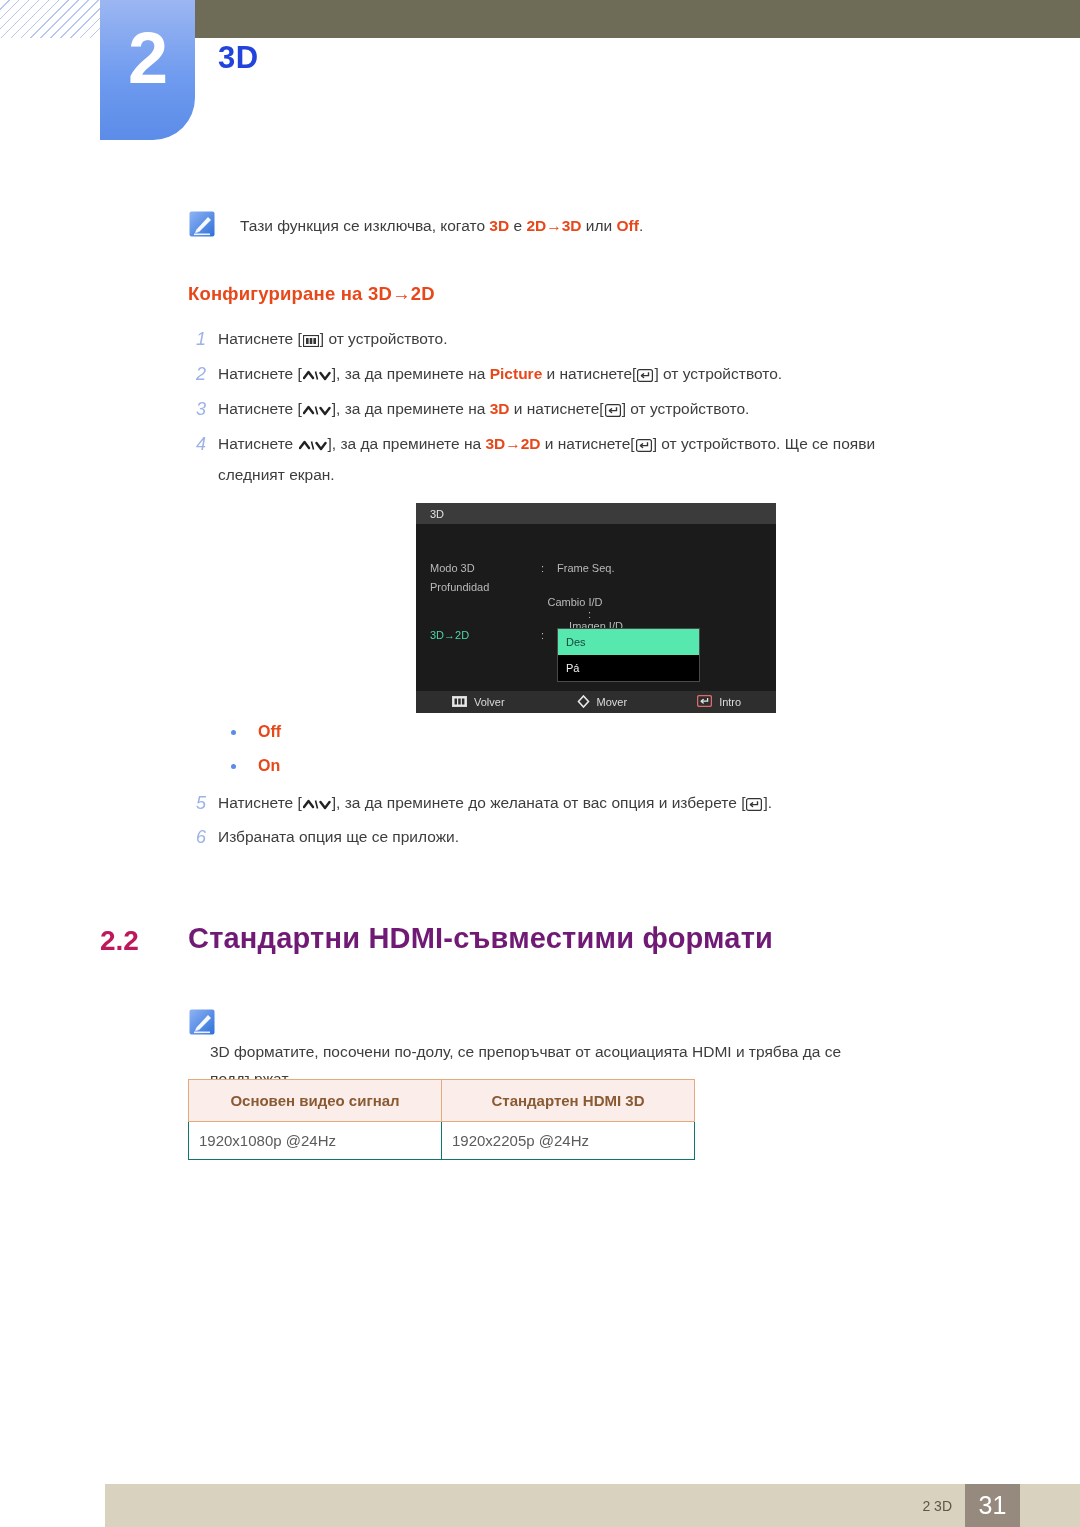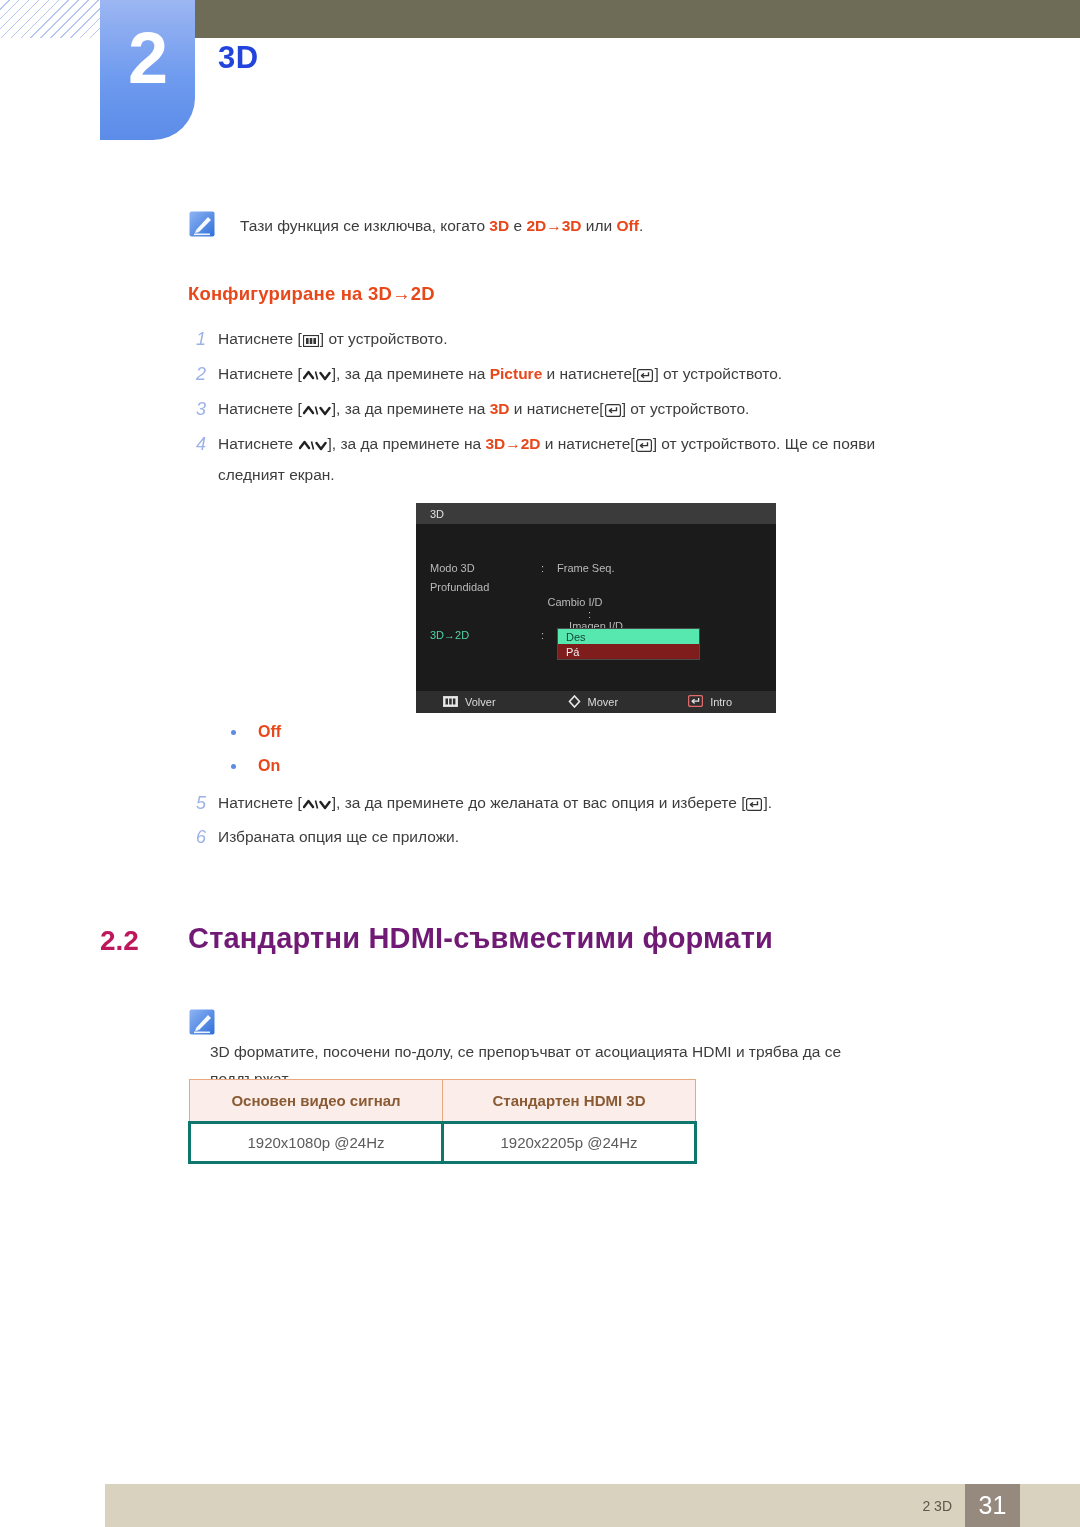--- a/index.html
+++ b/index.html
@@ -169,43 +169,43 @@
 
   .osd-drop {
     position: absolute;
     left: 141px; top: 104px;
     width: 143px;
     background: #4a4a4a;
     padding: 1px;
     box-sizing: border-box;
   }
   .osd-opt {
-    height: 15px;
+    height: 26px;
     display: flex;
     align-items: center;
     padding-left: 8px;
     font-size: 11px;
     box-sizing: border-box;
   }
   .osd-opt.sel { background: #57e8b0; color: #16463a; }
-  .osd-opt.unsel { background: #7f1d1d; color: #f0f0f0; }
+  .osd-opt.unsel { background: #000000; color: #f0f0f0; }
 
   .osd-foot {
     position: absolute;
     left: 0; bottom: 0;
     width: 100%; height: 22px;
     background: #2e2e2e;
     display: flex;
     align-items: center;
     font-size: 11px;
     color: #dcdcdc;
   }
   .osd-foot .fitem { display: flex; align-items: center; }
   .osd-foot .fitem .lbl { margin-left: 7px; }
-  .f1 { margin-left: 27px; }
+  .f1 { margin-left: 36px; }
   .f2 { margin-left: 72px; }
   .f3 { margin-left: 70px; }
 
   
   .sec-num {
     position: absolute;
     left: 100px; top: 925px;
     font-size: 28px;
     font-weight: bold;
     color: #be185d;
@@ -231,22 +231,22 @@
     color: #8a5a33;
     font-weight: bold;
     font-size: 15px;
     padding: 12px 10px;
     border: 1px solid #e6a97e;
     text-align: center;
     white-space: nowrap;
   }
   .tbl td {
     padding: 10px 10px;
-    border: 3px solid #0f766e;
-    text-align: center;
+    border: 1px solid #0f766e;
+    text-align: left;
     color: #5b5b5b;
     font-size: 15px;
     white-space: nowrap;
   }
   .col-a { width: 232px; }
   .col-b { width: 232px; }
 
   
   .foot-bar {
     position: absolute;

